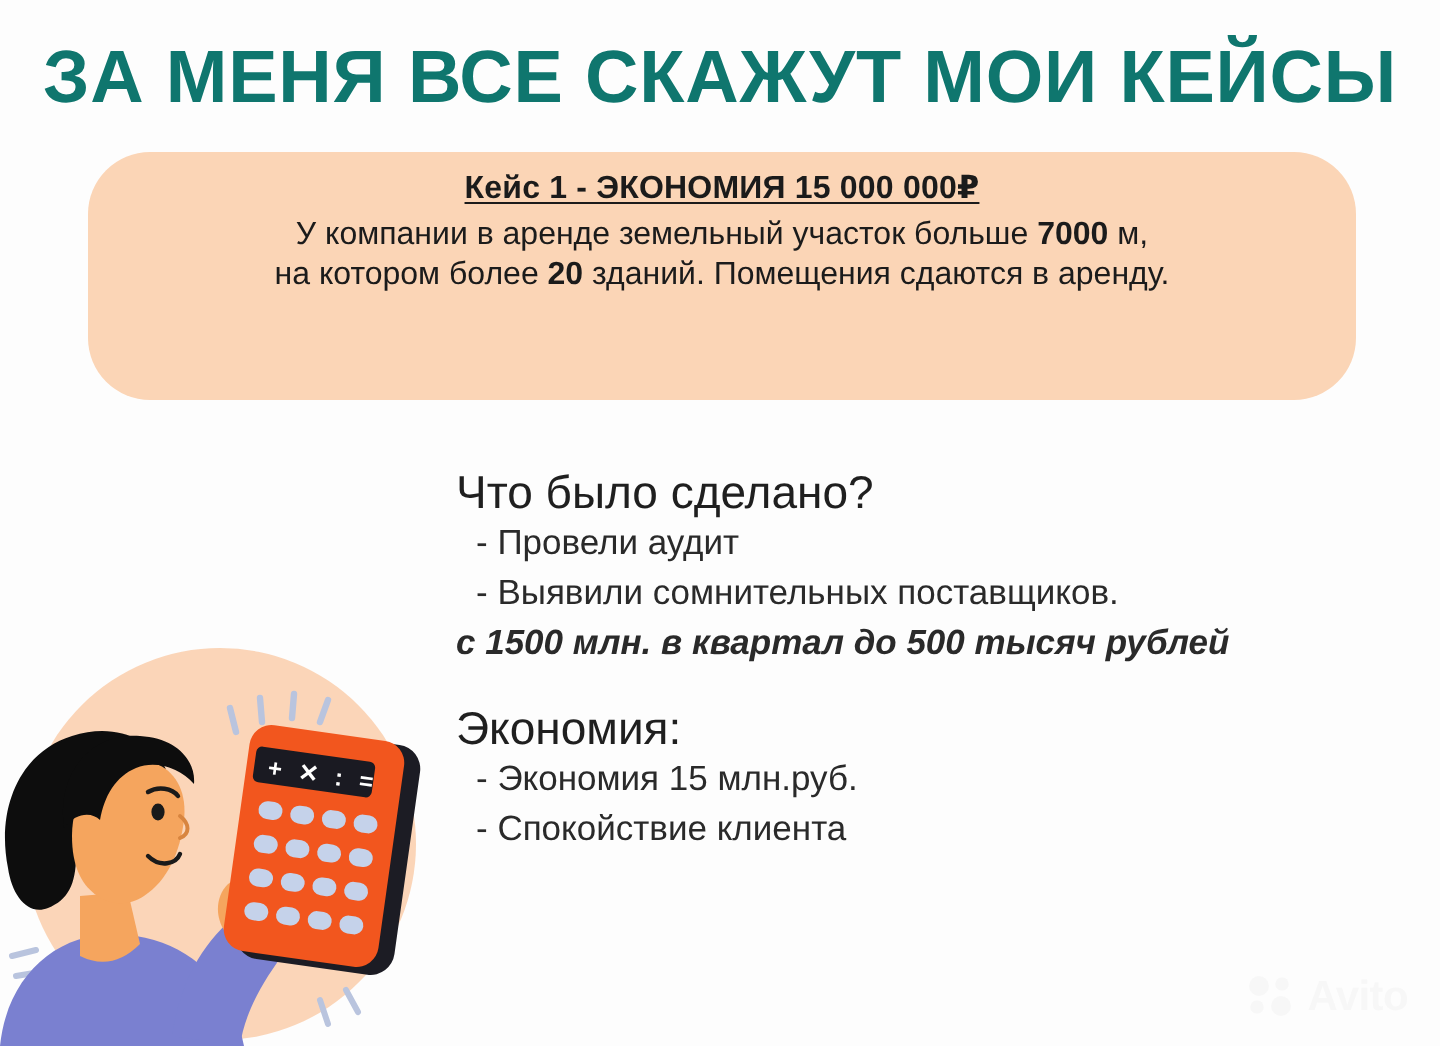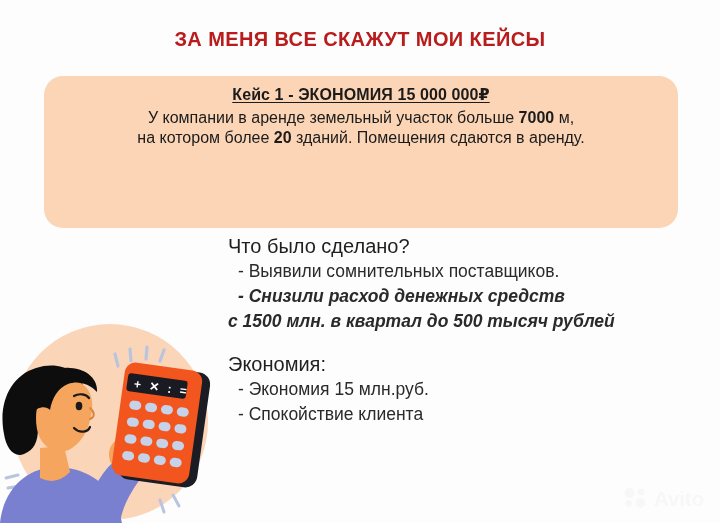--- a/index.html
+++ b/index.html
@@ -22,37 +22,37 @@
     overflow: hidden;
   }
 
   
   #title {
     position: absolute;
     left: 0;
     top: 22px;
     width: 720px;
     text-align: center;
-    font-size: 20px;
+    font-size: 37px;
     line-height: 34px;
     font-weight: 700;
     letter-spacing: 0.4px;
-    color: #b91c1c;
+    color: #0f766e;
     white-space: nowrap;
   }
 
   
   #case-box {
     position: absolute;
     left: 44px;
     top: 76px;
     width: 634px;
-    height: 152px;
+    height: 124px;
     background: #fbd5b6;
-    border-radius: 19px;
+    border-radius: 31px;
     box-sizing: border-box;
     padding-top: 9px;
   }
   .case-line {
     text-align: center;
     color: #1b1b1b;
     font-size: 16px;
     line-height: 20.5px;
     white-space: nowrap;
   }
@@ -68,21 +68,21 @@
 
   
   #body-text {
     position: absolute;
     left: 228px;
     top: 234px;
     width: 470px;
     color: #2a2a2a;
   }
   .sec-title {
-    font-size: 20px;
+    font-size: 23px;
     line-height: 25px;
     font-weight: 400;
     color: #1f1f1f;
   }
   .b-line {
     font-size: 17.5px;
     line-height: 25px;
     white-space: nowrap;
     color: #2a2a2a;
   }
@@ -133,22 +133,22 @@
     <div class="case-line">
       <span>У компании в аренде земельный участок больше </span><span class="b">7000</span><span> м,</span>
     </div>
     <div class="case-line">
       <span>на котором более </span><span class="b">20</span><span> зданий. Помещения сдаются в аренду.</span>
     </div>
   </div>
 
   <div id="body-text">
     <div class="sec-title">Что было сделано?</div>
+    <div class="b-line indent">- Провели аудит</div>
     <div class="b-line indent">- Выявили сомнительных поставщиков.</div>
-    <div class="b-line indent ital">- Снизили расход денежных средств</div>
     <div class="b-line ital">с 1500 млн. в квартал до 500 тысяч рублей</div>
     <div class="gap"></div>
     <div class="sec-title">Экономия:</div>
     <div class="b-line indent">- Экономия 15 млн.руб.</div>
     <div class="b-line indent">- Спокойствие клиента</div>
   </div>
 
   <svg id="illustration" viewBox="0 0 232 201">
 
     <circle cx="116" cy="100" r="98" fill="#fbd5b8"></circle>

